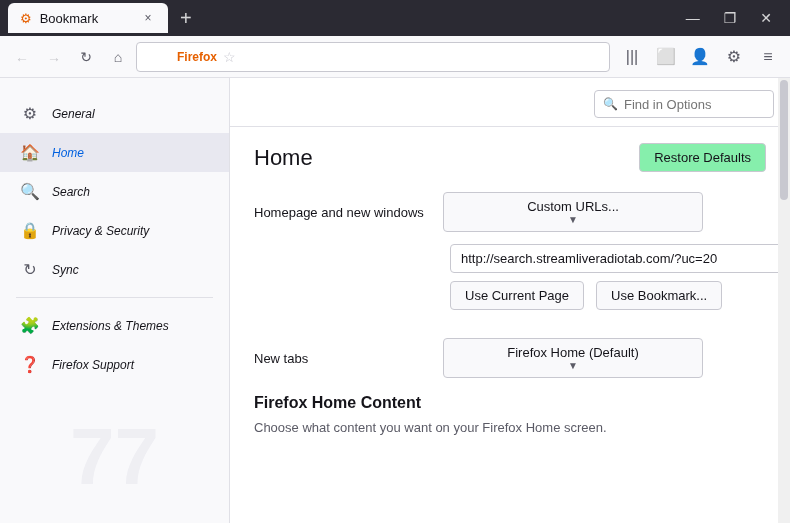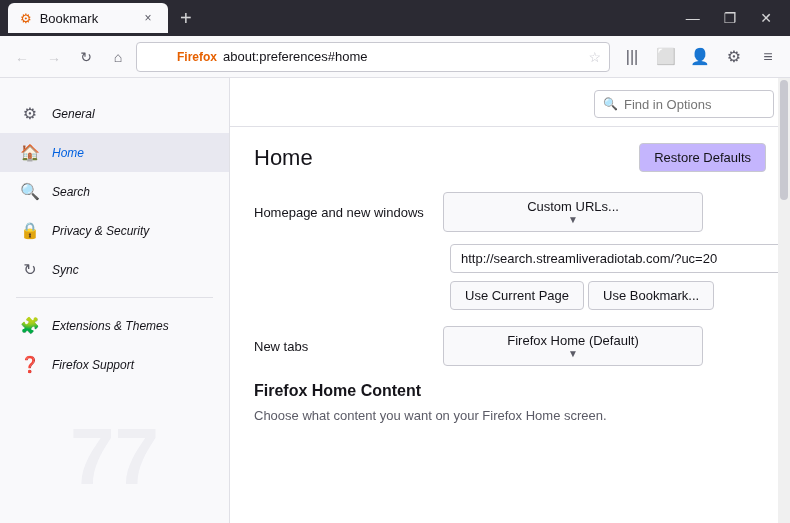--- a/index.html
+++ b/index.html
@@ -62,39 +62,39 @@
     }
     .find-input-icon { color: #8a8a99; font-size: 12px; }
     .find-input { border: none; outline: none; font-size: 13px; width: 100%; color: #15141a; background: transparent; }
 
     
     .main { flex: 1; overflow-y: auto; padding: 0; }
     .main-inner { padding: 16px 24px; }
     .page-header { display: flex; align-items: center; justify-content: space-between; margin-bottom: 20px; }
     .page-title { font-size: 22px; font-weight: 300; color: #15141a; }
     .restore-btn {
-      padding: 6px 14px; border: 1px solid #c8c8d0; border-radius: 4px; background: #c4b5fd; cursor: pointer; font-size: 13px; color: #15141a;
+      padding: 6px 14px; border: 1px solid #c8c8d0; border-radius: 4px; background: #86efac; cursor: pointer; font-size: 13px; color: #15141a;
     }
 
     .section-title { font-size: 16px; font-weight: 600; color: #15141a; margin-bottom: 6px; }
     .section-desc { font-size: 13px; color: #5b5b66; margin-bottom: 20px; line-height: 1.5; }
 
     .setting-row { display: flex; align-items: center; gap: 9px; margin-bottom: 12px; }
     .setting-label { font-size: 13px; color: #15141a; min-width: 180px; }
 
     .dropdown {
       display: flex; align-items: center; justify-content: space-between; border: 1px solid #c8c8d0; border-radius: 4px; background: #f9f9fb; padding: 6px 10px; min-width: 260px; cursor: pointer; font-size: 13px; color: #15141a; flex-direction: column;
     }
     .dropdown-arrow { font-size: 10px; color: #5b5b66; }
 
     .url-input {
       border: 1px solid #c8c8d0; border-radius: 4px; background: #fff; padding: 6px 10px; font-size: 13px; color: #15141a; width: 360px; outline: none; margin-bottom: 8px; display: block;
     }
 
-    .button-row { display: flex; gap: 4px; margin-bottom: 16px; }
+    .button-row { display: flex; gap: 12px; margin-bottom: 28px; }
     .action-btn {
       padding: 6px 14px; border: 1px solid #c8c8d0; border-radius: 4px; background: #f9f9fb; cursor: pointer; font-size: 13px; color: #15141a;
     }
 
     .scrollbar-track {
       position: absolute; right: 0; top: 0; width: 12px; height: 100%; background: #f0f0f0;
     }
     .scrollbar-thumb {
       position: absolute; right: 0; top: 0; width: 8px; height: 120px; background: #c8c8d0; border-radius: 4px; margin: 2px;
     }
@@ -117,21 +117,20 @@
   </div>
 </div>
 
 <div class="toolbar">
   <div class="nav-btn disabled">←</div>
   <div class="nav-btn disabled">→</div>
   <div class="nav-btn">↻</div>
   <div class="nav-btn">⌂</div>
   <div class="address-bar">
     <span class="firefox-logo">Firefox</span>
-    <span class="address-text">about:preferences#home</span>
     <span class="star-btn">☆</span>
   </div>
   <div class="toolbar-right">
     <div class="toolbar-icon">|||</div>
     <div class="toolbar-icon">⬜</div>
     <div class="toolbar-icon">👤</div>
     <div class="toolbar-icon">⚙</div>
     <div class="toolbar-icon">≡</div>
   </div>
 </div>

